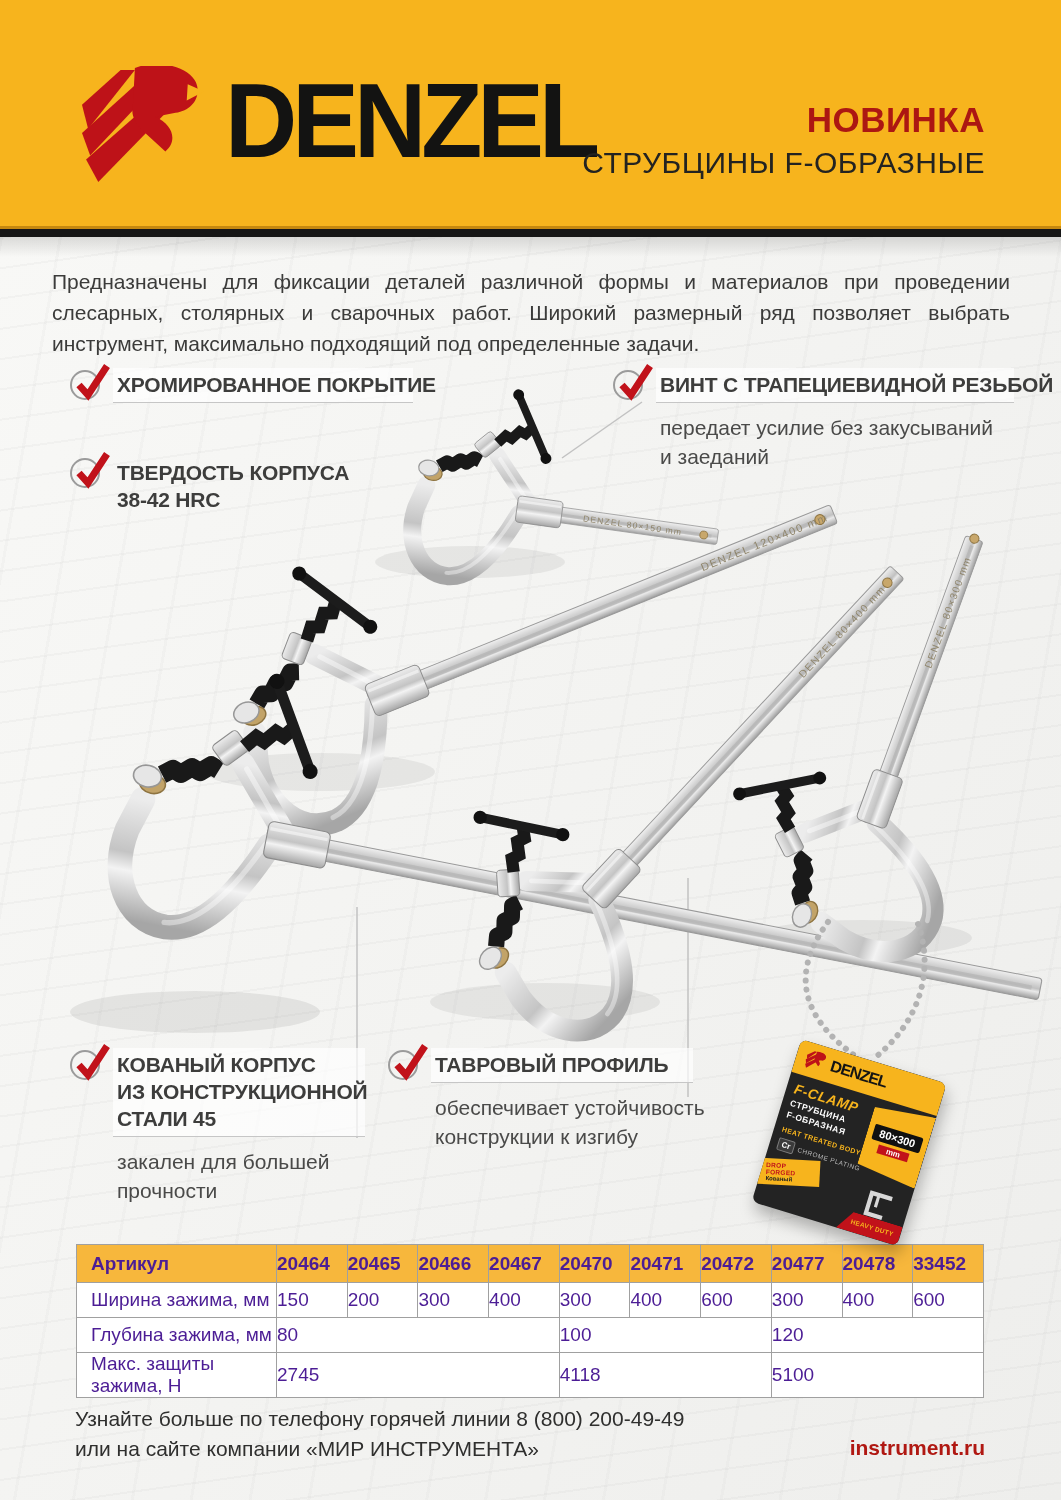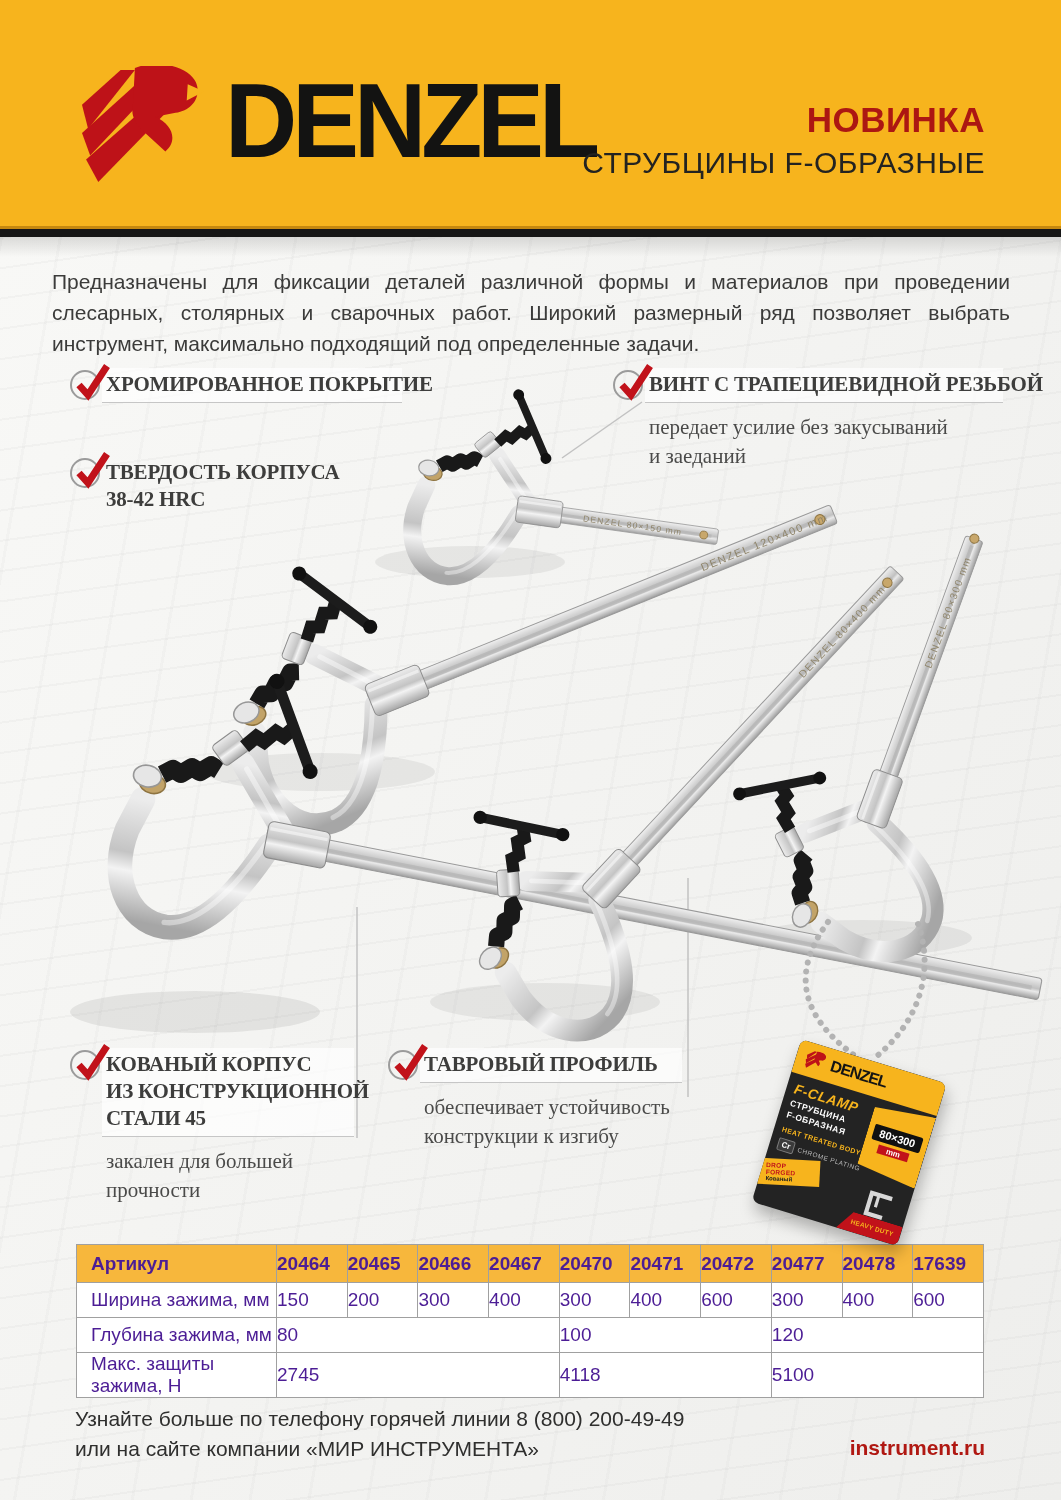--- a/index.html
+++ b/index.html
@@ -37,21 +37,21 @@
   .bg::before { content:""; position:absolute; left:0; right:0; top:0; height:20px;
     background:linear-gradient(rgba(0,0,0,.12), transparent); }
 
   
   .intro {
     position:absolute; left:52px; top:266px; width:958px; z-index:2;
     font-size:21px; line-height:31px; color:#3b3b3a; text-align:justify;
   }
 
   
-  .feat { position:absolute; z-index:2; display:flex; gap:2px;font-family:Liberation Serif, serif; }
+  .feat { position:absolute; z-index:2; display:flex; gap:13px; }
   .check { position:relative; flex:0 0 30px; width:30px; height:30px;
     border:2.5px solid #9b9b9b; border-radius:50%; margin-top:2px; }
   .check svg { position:absolute; left:1px; top:-8px; width:36px; height:36px; overflow:visible; }
   .feat-body { }
   .feat-title { font-size:21px; font-weight:700; color:#3d3d3c; line-height:27px; letter-spacing:-.2px;
     padding:3px 6px 4px 4px; background:rgba(255,255,255,.68); }
   .feat-title span { display:block; white-space:nowrap; }
   .rule { height:0; border-bottom:1px solid #c6c6c6; }
   .feat-desc { margin-top:10px; font-size:21px; color:#4a4a49; line-height:29px; padding-left:4px;}
   .feat-desc span { display:block; white-space:nowrap; }
@@ -348,21 +348,21 @@
         <td class="lbl">Артикул</td>
         <td>20464</td>
         <td>20465</td>
         <td>20466</td>
         <td>20467</td>
         <td>20470</td>
         <td>20471</td>
         <td>20472</td>
         <td>20477</td>
         <td>20478</td>
-        <td>17639</td>
+        <td>33452</td>
       </tr>
       <tr>
         <td class="lbl">Ширина зажима, мм</td>
         <td>150</td>
         <td>200</td>
         <td>300</td>
         <td>400</td>
         <td>300</td>
         <td>400</td>
         <td>600</td>

